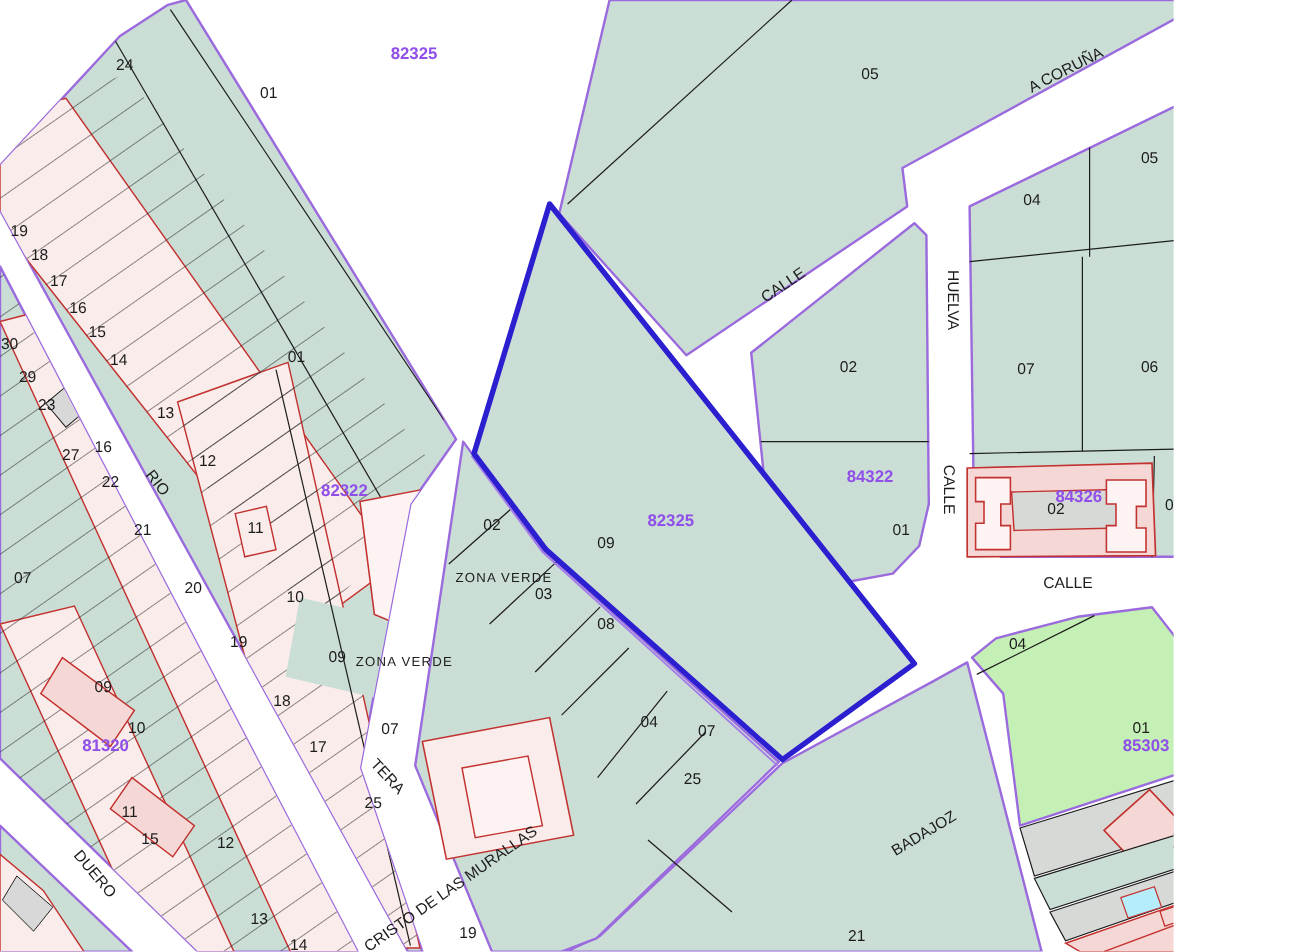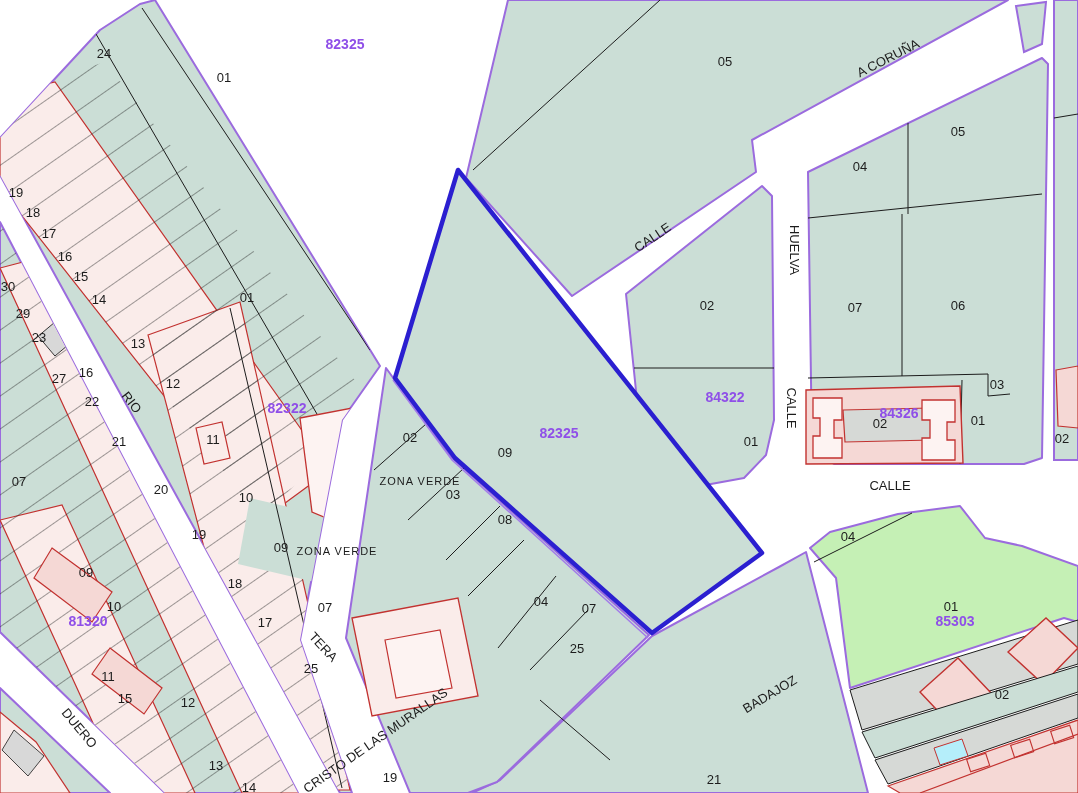--- a/index.html
+++ b/index.html
@@ -1,16 +1,16 @@
 <!DOCTYPE html>
 <html><head>
 <meta charset="utf-8">
 <style>
   html,body{margin:0;padding:0;background:#fff;}
-  #stage{position:relative;width:1078px;height:793px;overflow:hidden;
+  #stage{position:relative;width:978px;height:793px;overflow:hidden;
          font-family:"Liberation Sans", sans-serif;}
   svg{display:block}
   text{font-family:"Liberation Sans", sans-serif;}
   .lbl-k{fill:#1c1c1c;font-size:13px;}
   .lbl-p{fill:#8f4fe8;font-size:14px;font-weight:bold;}
   .lbl-z{fill:#1c1c1c;font-size:11px;letter-spacing:1px;}
   .lbl-s{fill:#1c1c1c;font-size:13px;}
 </style>
 </head>
 <body>

